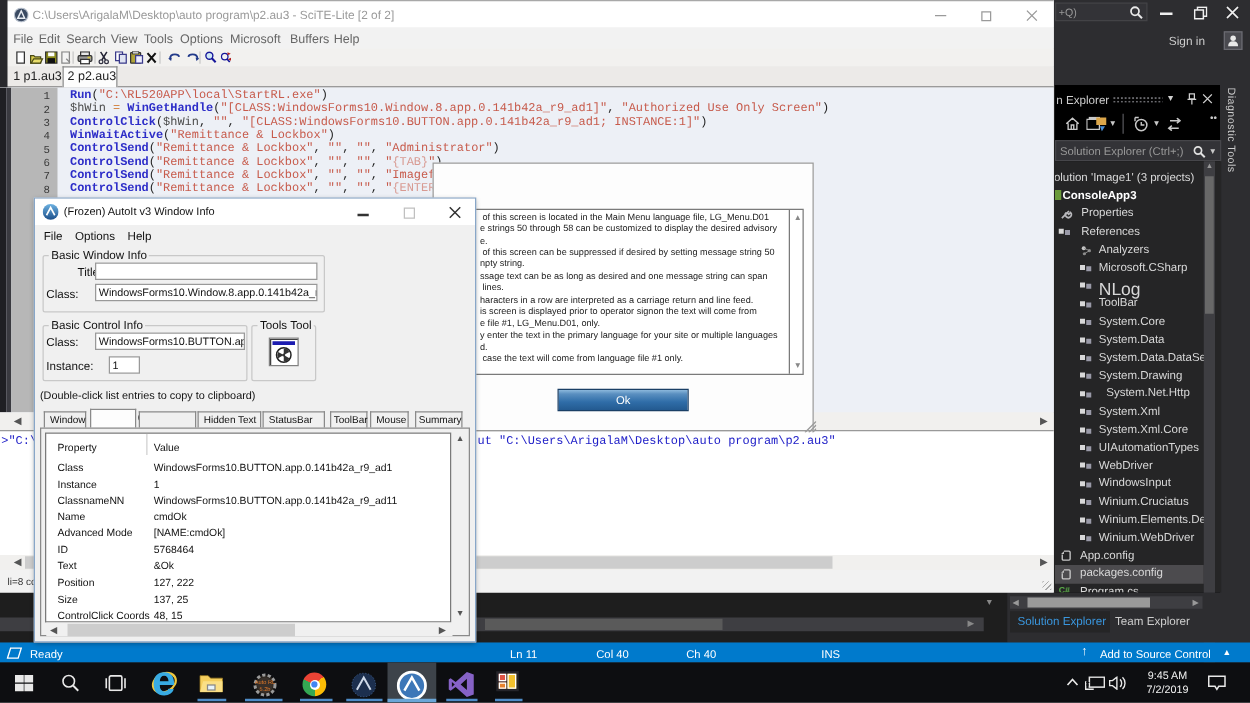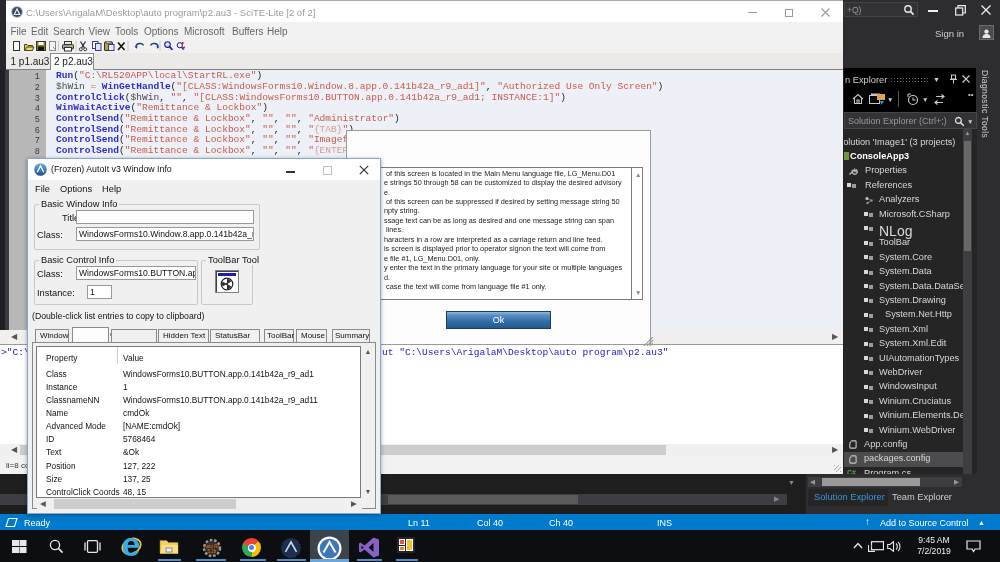--- a/index.html
+++ b/index.html
@@ -147,21 +147,21 @@
       <span class="abs" style="left:35px;top:137.1px;font-size:9.2px;color:#d8d8d8;white-space:nowrap;">System.Data</span>
       <div class="abs" style="left:20px;top:155.0px;width:4px;height:4px;background:#d8d8d8;box-shadow:5px 1px 0 #9a9aa8;"></div>
       <span class="abs" style="left:35px;top:151.5px;font-size:9.2px;color:#d8d8d8;white-space:nowrap;">System.Data.DataSet</span>
       <div class="abs" style="left:20px;top:169.4px;width:4px;height:4px;background:#d8d8d8;box-shadow:5px 1px 0 #9a9aa8;"></div>
       <span class="abs" style="left:35px;top:165.9px;font-size:9.2px;color:#d8d8d8;white-space:nowrap;">System.Drawing</span>
       <div class="abs" style="left:20px;top:183.8px;width:4px;height:4px;background:#d8d8d8;box-shadow:5px 1px 0 #9a9aa8;"></div>
       <span class="abs" style="left:41px;top:180.3px;font-size:9.2px;color:#d8d8d8;white-space:nowrap;">System.Net.Http</span>
       <div class="abs" style="left:20px;top:198.20000000000002px;width:4px;height:4px;background:#d8d8d8;box-shadow:5px 1px 0 #9a9aa8;"></div>
       <span class="abs" style="left:35px;top:194.70000000000002px;font-size:9.2px;color:#d8d8d8;white-space:nowrap;">System.Xml</span>
       <div class="abs" style="left:20px;top:212.6px;width:4px;height:4px;background:#d8d8d8;box-shadow:5px 1px 0 #9a9aa8;"></div>
-      <span class="abs" style="left:35px;top:209.1px;font-size:9.2px;color:#d8d8d8;white-space:nowrap;">System.Xml.Edit</span>
+      <span class="abs" style="left:35px;top:209.1px;font-size:9.2px;color:#d8d8d8;white-space:nowrap;">System.Xml.Core</span>
       <div class="abs" style="left:20px;top:227.0px;width:4px;height:4px;background:#d8d8d8;box-shadow:5px 1px 0 #9a9aa8;"></div>
       <span class="abs" style="left:35px;top:223.5px;font-size:9.2px;color:#d8d8d8;white-space:nowrap;">UIAutomationTypes</span>
       <div class="abs" style="left:20px;top:241.4px;width:4px;height:4px;background:#d8d8d8;box-shadow:5px 1px 0 #9a9aa8;"></div>
       <span class="abs" style="left:35px;top:237.9px;font-size:9.2px;color:#d8d8d8;white-space:nowrap;">WebDriver</span>
       <div class="abs" style="left:20px;top:255.8px;width:4px;height:4px;background:#d8d8d8;box-shadow:5px 1px 0 #9a9aa8;"></div>
       <span class="abs" style="left:35px;top:252.3px;font-size:9.2px;color:#d8d8d8;white-space:nowrap;">WindowsInput</span>
       <div class="abs" style="left:20px;top:270.2px;width:4px;height:4px;background:#d8d8d8;box-shadow:5px 1px 0 #9a9aa8;"></div>
       <span class="abs" style="left:35px;top:266.7px;font-size:9.2px;color:#d8d8d8;white-space:nowrap;">Winium.Cruciatus</span>
       <div class="abs" style="left:20px;top:284.6px;width:4px;height:4px;background:#d8d8d8;box-shadow:5px 1px 0 #9a9aa8;"></div>
       <span class="abs" style="left:35px;top:281.1px;font-size:9.2px;color:#d8d8d8;white-space:nowrap;">Winium.Elements.De</span>
@@ -409,21 +409,21 @@
   <div class="fld" style="left:48px;top:68px;width:178px;height:14px;">WindowsForms10.Window.8.app.0.141b42a_r</div>
 
   <div class="gbox" style="left:6px;top:101px;width:164px;height:45px;"></div>
   <span class="glab" style="left:11px;top:96px;">Basic Control Info</span>
   <span class="dlab" style="left:9px;top:110px;">Class:</span>
   <div class="fld" style="left:48px;top:107px;width:120px;height:14px;">WindowsForms10.BUTTON.ap</div>
   <span class="dlab" style="left:9px;top:129px;">Instance:</span>
   <div class="fld" style="left:59px;top:126px;width:25px;height:14px;">1</div>
 
   <div class="gbox" style="left:173px;top:101px;width:52px;height:45px;"></div>
-  <span class="glab" style="left:178px;top:96px;">ToolBar Tool</span>
+  <span class="glab" style="left:178px;top:96px;">Tools Tool</span>
   <div class="abs" style="left:187px;top:111px;width:24px;height:23px;background:#fff;border:1px solid #808080;box-shadow:inset 1px 1px 0 #404040;">
     <div class="abs" style="left:2px;top:2px;width:18px;height:3px;background:#1c1cb0;"></div>
     <svg class="abs" style="left:4px;top:6px;" width="14" height="14" viewBox="0 0 14 14">
           <circle cx="7" cy="7" r="5.8" fill="none" stroke="#222" stroke-width="1.2"></circle>
           <path d="M7 7 L7 1.8 A5.2 5.2 0 0 1 11.5 4.5 Z M7 7 L11.5 9.5 A5.2 5.2 0 0 1 7 12.2 Z M7 7 L2.5 9.5 A5.2 5.2 0 0 1 2.5 4.5 Z" fill="#333"></path>
           <circle cx="7" cy="7" r="1.2" fill="#333"></circle>
         </svg>
   </div>
 
   <span class="dlab" style="left:4px;top:152px;font-size:8.7px;">(Double-click list entries to copy to clipboard)</span>

